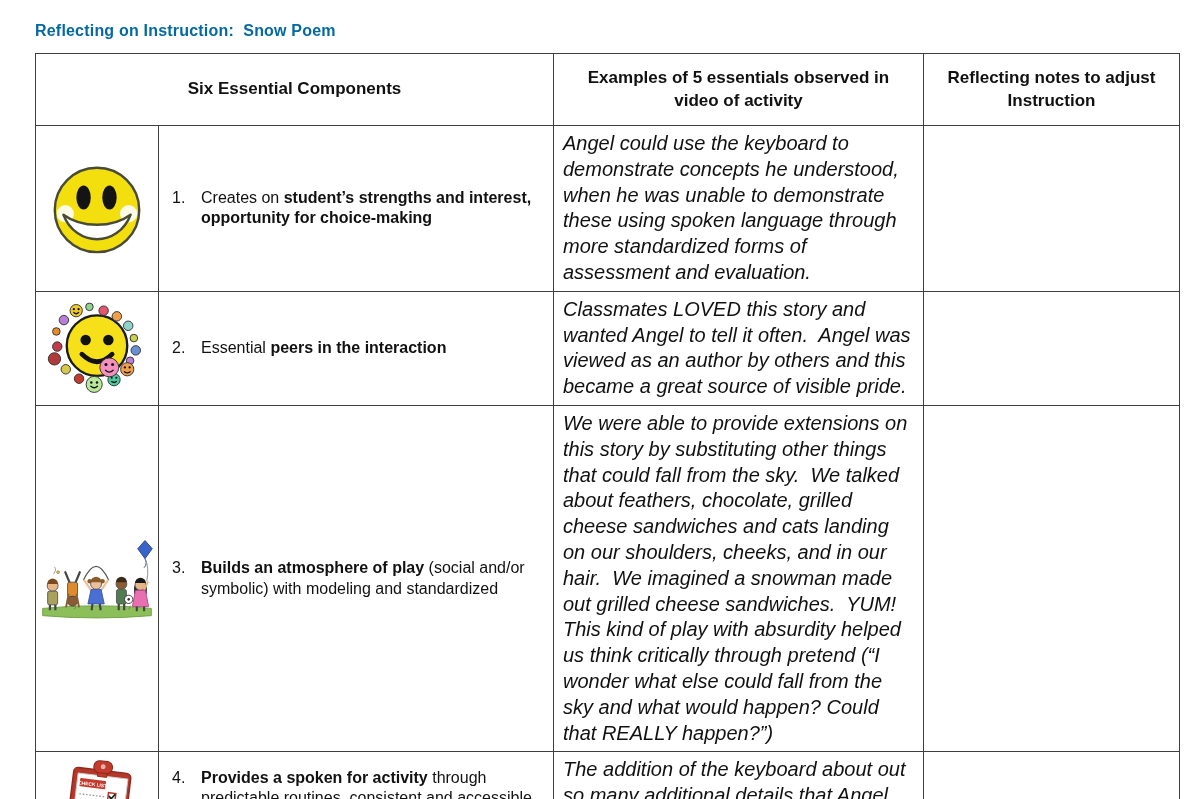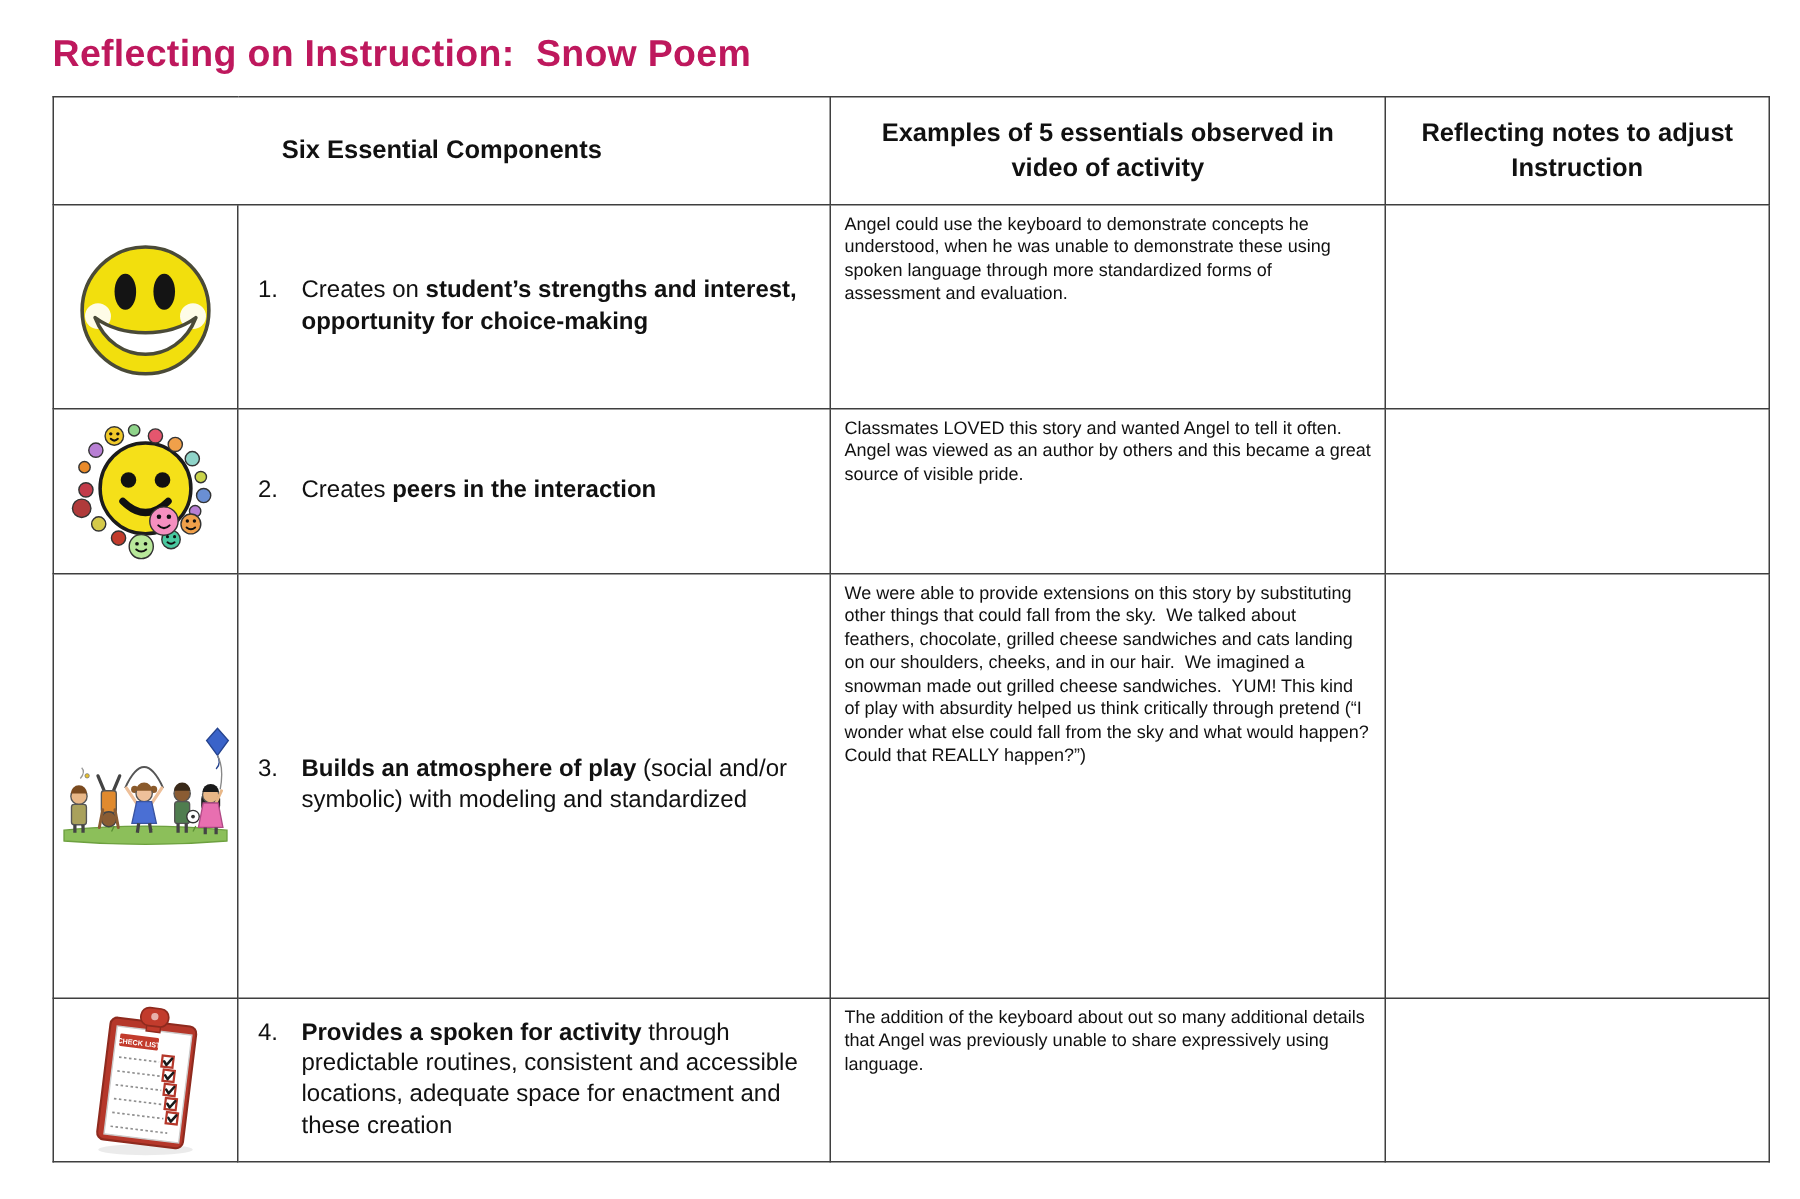--- a/index.html
+++ b/index.html
@@ -4,23 +4,23 @@
 <style>
   html, body { margin: 0; padding: 0; background: #ffffff; }
   body {
     width: 1200px; height: 799px;
     font-family: "Liberation Sans", sans-serif;
     color: #111111;
     overflow: hidden;
   }
   .title {
     margin: 22px 0 13px 35px;
-    font-size: 25px;
+    font-size: 16px;
     font-weight: bold;
-    color: #be185d;
+    color: #0369a1;
     white-space: pre-wrap;
     letter-spacing: 0.2px;
   }
   table.reflect {
     border-collapse: collapse;
     table-layout: fixed;
     margin-left: 35px;
   }
   table.reflect th, table.reflect td {
     border: 1px solid #3f3f3f;
@@ -53,23 +53,24 @@
     display: flex;
     font-size: 16px;
     line-height: 1.29;
   }
   .comp .num { width: 29px; flex: none; }
   .comp .comp-text { flex: 1; }
   .comp b { font-weight: bold; }
   td.ex-cell {
     vertical-align: top;
     padding: 5px 9px 5px 9px;
-    font-size: 12px;
+    font-size: 20px;
     line-height: 1.29;
     white-space: pre-wrap;
+    font-style: italic;
   }
   td.ref-cell { background: #ffffff; }
   .icn svg { display: block; margin: 0 auto; }
 </style>
 </head>
 <body>
 
 <div class="page">
 
   <h1 class="title">Reflecting on Instruction:  Snow Poem</h1>
@@ -159,21 +160,21 @@
                 <path d="M84 77.5 Q87 80 90 77.5"></path>
                 <path d="M30.5 15 Q33 17.5 35.5 15"></path>
                 <path d="M70.5 88 Q73 90 75.5 88"></path>
               </g>
             </svg>
           </span>
         </td>
         <td class="comp-cell">
           <div class="comp">
             <span class="num">2.</span>
-            <span class="comp-text"><span>Creates </span><b>peers in the interaction</b><span></span></span>
+            <span class="comp-text"><span>Essential </span><b>peers in the interaction</b><span></span></span>
           </div>
         </td>
         <td class="ex-cell">Classmates LOVED this story and wanted Angel to tell it often.  Angel was viewed as an author by others and this became a great source of visible pride.</td>
         <td class="ref-cell"></td>
       </tr>
 
       <tr class="h-r3">
         <td class="icon-cell">
           <span class="icn">
             <svg width="118" height="86" viewBox="0 0 130 95" aria-hidden="true">

